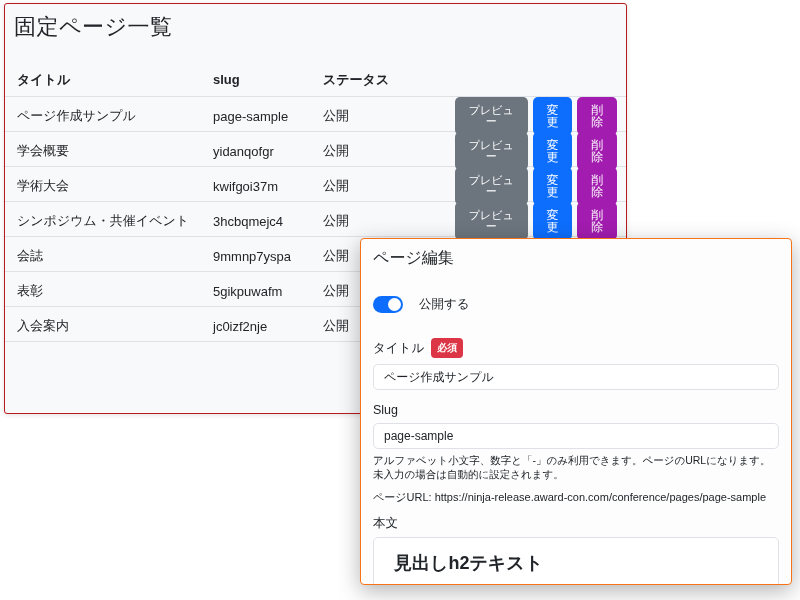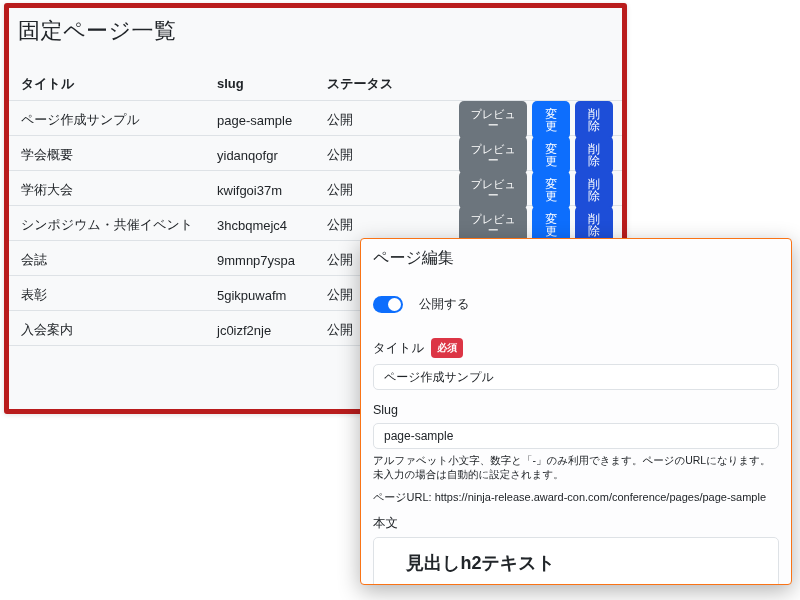--- a/index.html
+++ b/index.html
@@ -11,21 +11,21 @@
     color: #212529;
     position: relative;
     overflow: hidden;
   }
 
   
   .list-panel {
     position: absolute; left: 4px; top: 3px;
     width: 623px; height: 411px;
     background: #f8f9fa;
-    border: 5px solid #b91c1c;
+    border: 1px solid #b91c1c;
     border-radius: 3px;
     box-shadow: 0 1px 5px rgba(0,0,0,.12);
     z-index: 1;
     overflow: hidden;
   }
   .list-title {
     font-size: 22px; font-weight: 400;
     margin: 8px 0 0 9px;
     letter-spacing: .5px;
   }
@@ -49,21 +49,21 @@
   }
   .t-head { font-weight: 700; height: 33px; }
   .t-body-row { height: 35px; border-top: 1px solid #dee2e6; }
   .t-foot { height: 26px; border-top: 1px solid #dee2e6; }
   .cell-actions {
     display: flex; gap: 5px; justify-content: flex-end;
     padding-right: 9px;
   }
   .btn-preview { background: #6c757d; font-size: 11px; padding: 7px 11px; }
   .btn-edit    { background: #0d6efd; font-size: 12px; padding: 7px 9px; }
-  .btn-del     { background: #1d4ed8; font-size: 12px; padding: 7px 9px; }
+  .btn-del     { background: #a21caf; font-size: 12px; padding: 7px 9px; }
 
   
   .edit-panel {
     position: absolute; left: 360px; top: 238px;
     width: 432px; height: 347px;
     background: #fdfdfe;
     border: 1px solid #f97316;
     border-radius: 4px;
     box-shadow: 0 6px 22px rgba(0,0,0,.3);
     z-index: 2;
@@ -113,21 +113,21 @@
   .body-label { font-size: 12.5px; margin-top: 10px; }
 
   .editor-box {
     margin-top: 5px;
     background: #fff;
     border: 1px solid #dee2e6; border-radius: 5px;
     padding: 7px 20px;
     height: 131px;
     overflow: hidden;
   }
-  .editor-h2 { font-size: 18px;  font-weight: 700; margin: 6px 12px 0; }
+  .editor-h2 { font-size: 18px;  font-weight: 700; margin: 6px 0 0; }
 </style>
 </head>
 <body>
 
 <div class="list-panel">
   <h1 class="list-title">固定ページ一覧</h1>
 
 
   <div class="table">
     <div class="t-row t-head">

